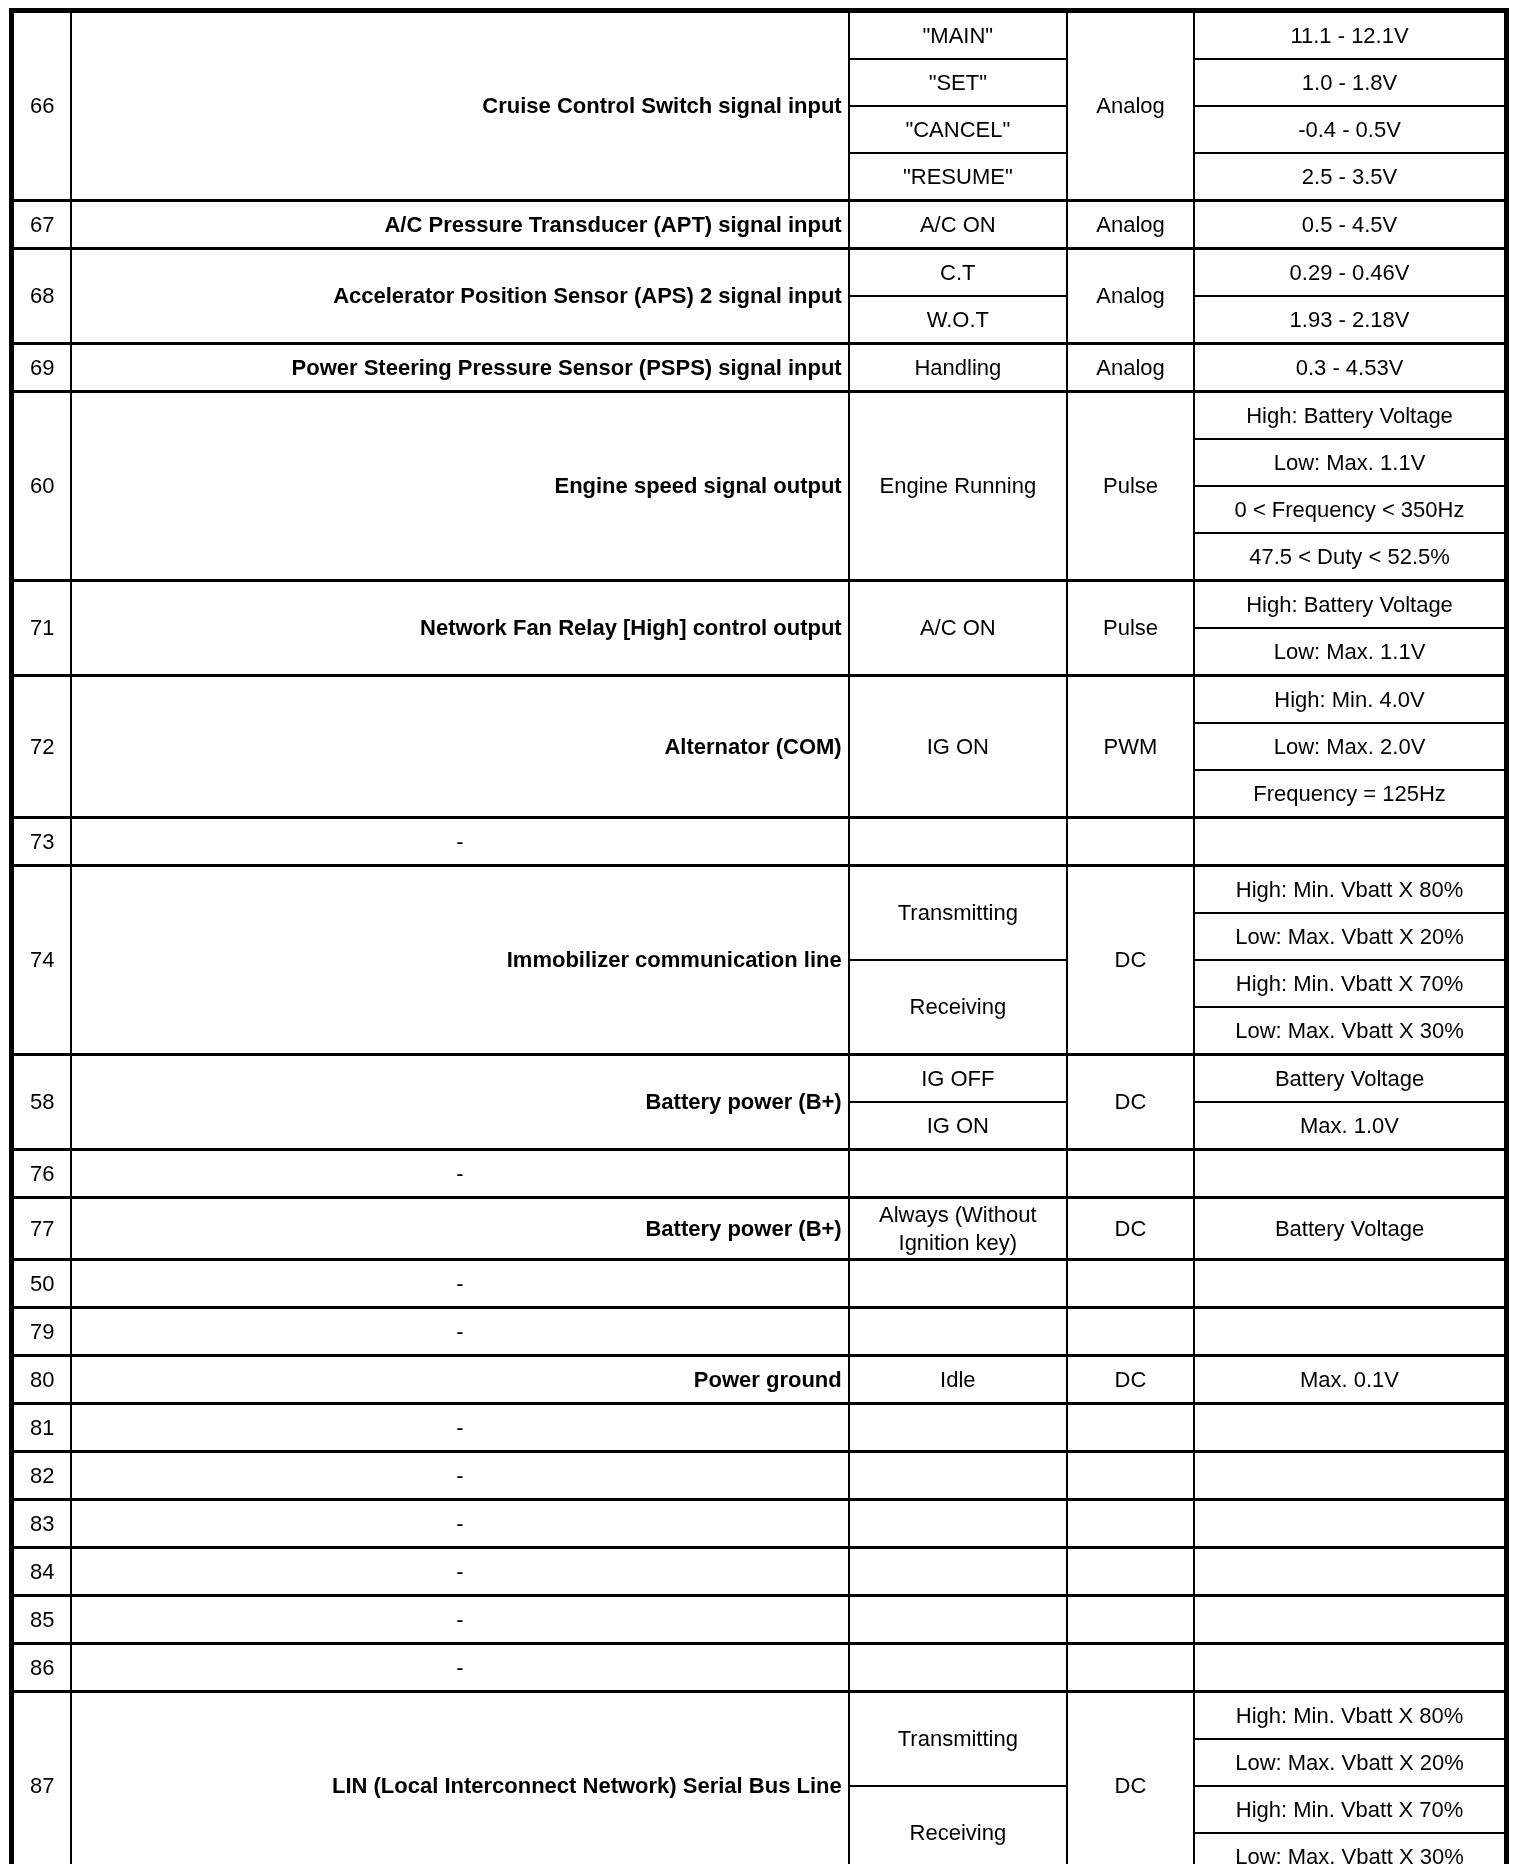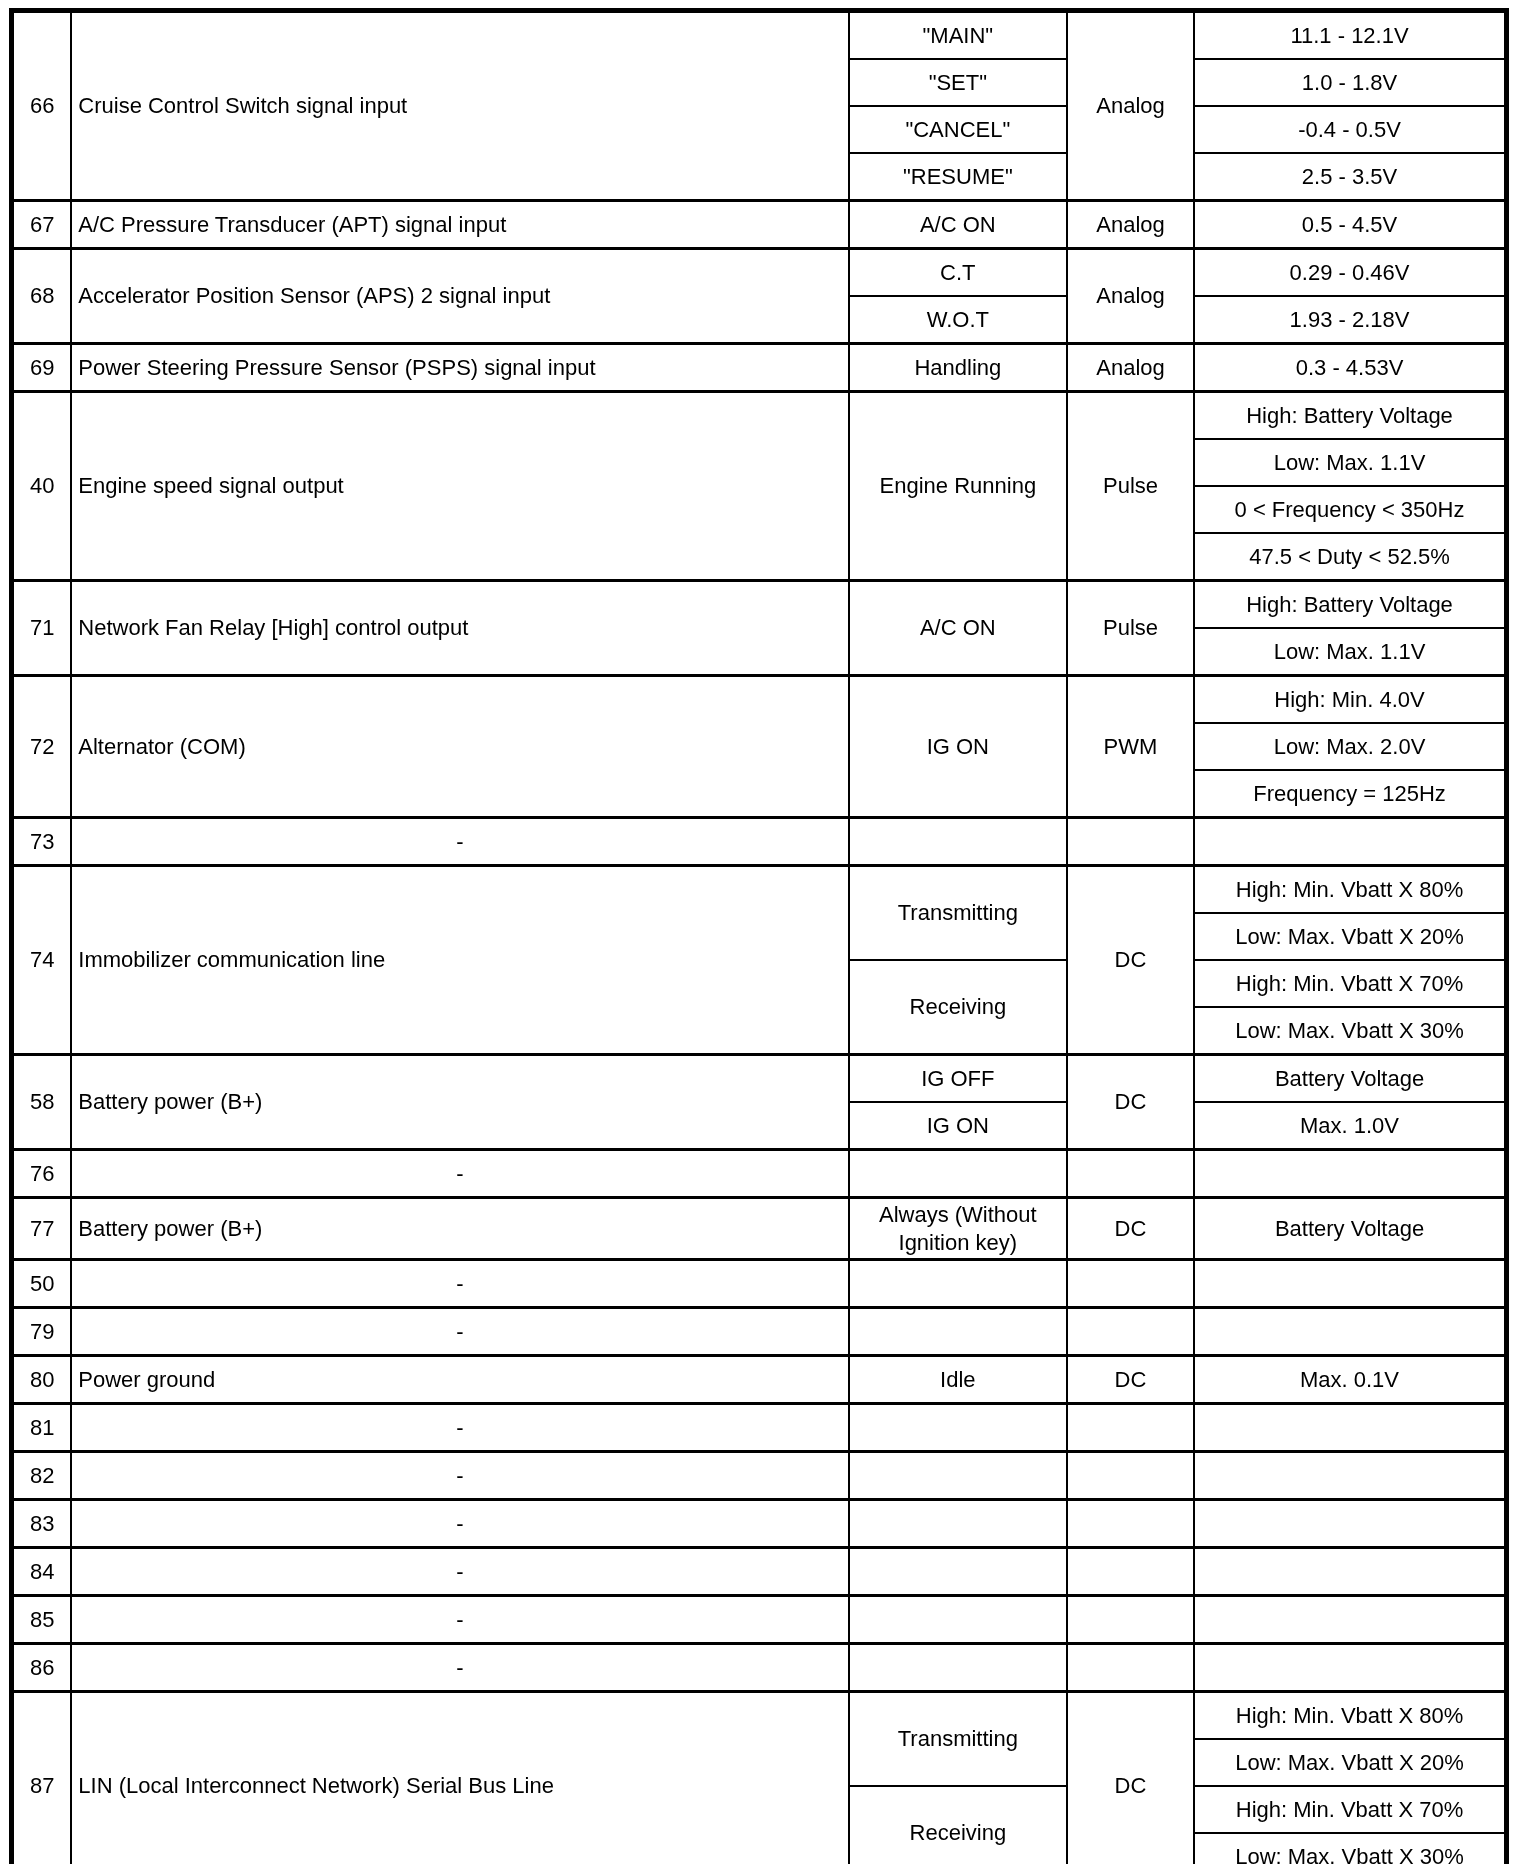--- a/index.html
+++ b/index.html
@@ -27,21 +27,21 @@
     border: 2px solid #000;
     font-size: 22px;
     line-height: 1.25;
     height: 41px;
     padding: 2px 6px;
     overflow: hidden;
     background: #fff;
   }
   tr.group-start > td { border-top-width: 3px; }
   td.align-c { text-align: center; }
-  td.align-l { text-align: left; padding-left: 10px; }
+  td.align-l { text-align: right; padding-left: 10px; font-weight: bold; }
   col.c-pin   { width: 4.0%;  }
   col.c-desc  { width: 52.0%; }
   col.c-cond  { width: 14.6%; }
   col.c-type  { width: 8.5%;  }
   col.c-value { width: 20.9%; }
 </style>
 </head>
 <body>
 
 <div class="page">
@@ -92,21 +92,21 @@
           <td class="align-c">1.93 - 2.18V</td>
         </tr>
         <tr class="group-start">
           <td class="align-c">69</td>
           <td class="align-l">Power Steering Pressure Sensor (PSPS) signal input</td>
           <td class="align-c">Handling</td>
           <td class="align-c">Analog</td>
           <td class="align-c">0.3 - 4.53V</td>
         </tr>
         <tr class="group-start">
-          <td class="align-c" rowspan="4">40</td>
+          <td class="align-c" rowspan="4">60</td>
           <td class="align-l" rowspan="4">Engine speed signal output</td>
           <td class="align-c" rowspan="4">Engine Running</td>
           <td class="align-c" rowspan="4">Pulse</td>
           <td class="align-c">High: Battery Voltage</td>
         </tr>
         <tr>
           <td class="align-c">Low: Max. 1.1V</td>
         </tr>
         <tr>
           <td class="align-c">0 &lt; Frequency &lt; 350Hz</td>

